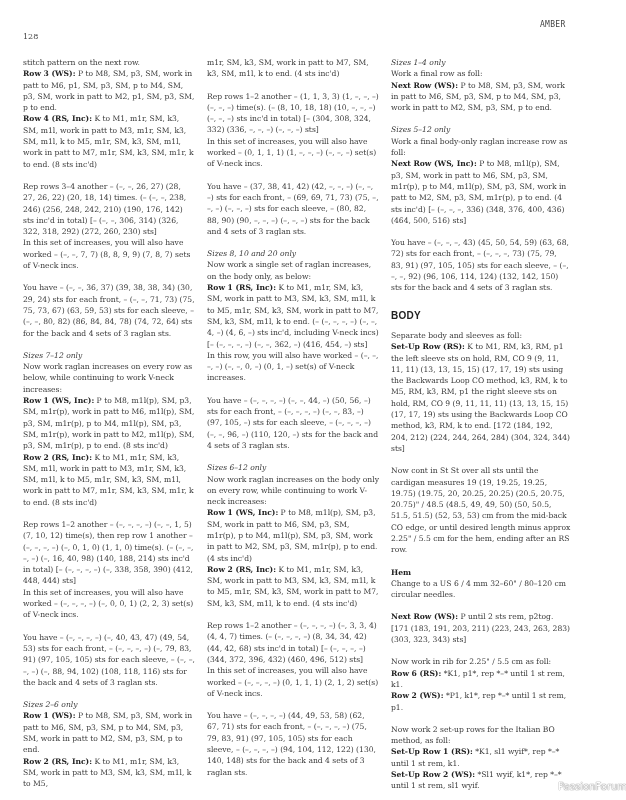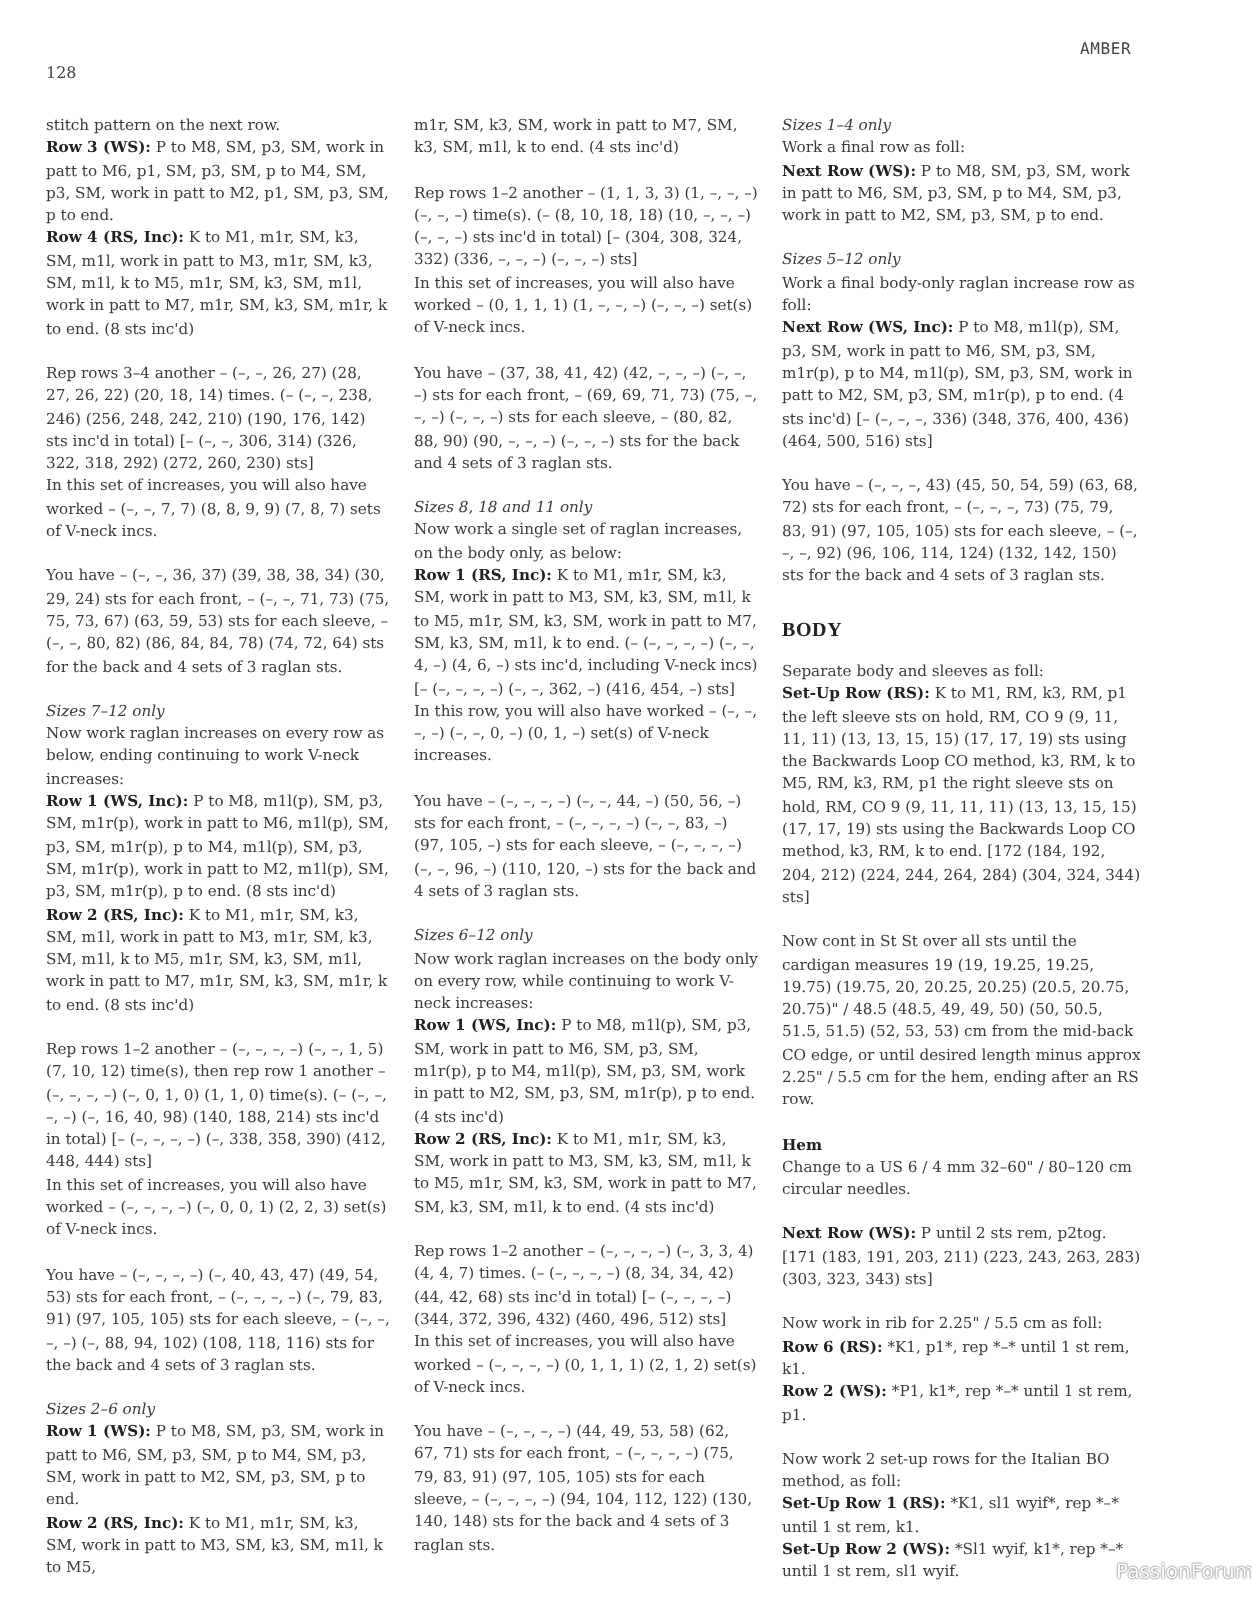--- a/index.html
+++ b/index.html
@@ -22,21 +22,21 @@
       font-size: 7.6px; line-height: 11.3px;
     }
     .col-1 { left: 23px; }
     .col-2 { left: 207px; }
     .col-3 { left: 391px; width: 180px; }
     .blk { margin: 0 0 11px 0; }
     .blk p { margin: 0; }
     .italic { font-style: italic; }
     .b { font-weight: bold; color: #222; }
     .section-title {
-      font-family: Liberation Serif, serif;
+      font-family: Liberation Sans, sans-serif;
       font-weight: bold; font-size: 10px; color: #222;
       margin: 16px 0 9px 0; letter-spacing: 0.3px;
     }
     .subhead { font-weight: bold; color: #222; }
     .watermark {
       position: absolute; left: 522px; top: 781px;
       font-family: "DejaVu Sans", "Liberation Sans", sans-serif;
       font-size: 10px; color: #fff;
       text-shadow: 0 0 1px #777, 0 0 1px #777;
       padding-left: 36px;
@@ -56,21 +56,21 @@
   </div>
   <div class="blk">
     <p>Rep rows 3–4 another – (–, –, 26, 27) (28, 27, 26, 22) (20, 18, 14) times. (– (–, –, 238, 246) (256, 248, 242, 210) (190, 176, 142) sts inc'd in total) [– (–, –, 306, 314) (326, 322, 318, 292) (272, 260, 230) sts]</p>
     <p>In this set of increases, you will also have worked – (–, –, 7, 7) (8, 8, 9, 9) (7, 8, 7) sets of V-neck incs.</p>
   </div>
   <div class="blk">
     <p>You have – (–, –, 36, 37) (39, 38, 38, 34) (30, 29, 24) sts for each front, – (–, –, 71, 73) (75, 75, 73, 67) (63, 59, 53) sts for each sleeve, – (–, –, 80, 82) (86, 84, 84, 78) (74, 72, 64) sts for the back and 4 sets of 3 raglan sts.</p>
   </div>
   <div class="blk">
     <p class="italic">Sizes 7–12 only</p>
-    <p>Now work raglan increases on every row as below, ending continuing to work V-neck increases:</p>
+    <p>Now work raglan increases on every row as below, while continuing to work V-neck increases:</p>
     <p><span class="b">Row 1 (WS, Inc):</span><span> P to M8, m1l(p), SM, p3, SM, m1r(p), work in patt to M6, m1l(p), SM, p3, SM, m1r(p), p to M4, m1l(p), SM, p3, SM, m1r(p), work in patt to M2, m1l(p), SM, p3, SM, m1r(p), p to end. (8 sts inc'd)</span></p>
     <p><span class="b">Row 2 (RS, Inc):</span><span> K to M1, m1r, SM, k3, SM, m1l, work in patt to M3, m1r, SM, k3, SM, m1l, k to M5, m1r, SM, k3, SM, m1l, work in patt to M7, m1r, SM, k3, SM, m1r, k to end. (8 sts inc'd)</span></p>
   </div>
   <div class="blk">
     <p>Rep rows 1–2 another – (–, –, –, –) (–, –, 1, 5) (7, 10, 12) time(s), then rep row 1 another – (–, –, –, –) (–, 0, 1, 0) (1, 1, 0) time(s). (– (–, –, –, –) (–, 16, 40, 98) (140, 188, 214) sts inc'd in total) [– (–, –, –, –) (–, 338, 358, 390) (412, 448, 444) sts]</p>
     <p>In this set of increases, you will also have worked – (–, –, –, –) (–, 0, 0, 1) (2, 2, 3) set(s) of V-neck incs.</p>
   </div>
   <div class="blk">
     <p>You have – (–, –, –, –) (–, 40, 43, 47) (49, 54, 53) sts for each front, – (–, –, –, –) (–, 79, 83, 91) (97, 105, 105) sts for each sleeve, – (–, –, –, –) (–, 88, 94, 102) (108, 118, 116) sts for the back and 4 sets of 3 raglan sts.</p>
   </div>
@@ -86,21 +86,21 @@
     <p>m1r, SM, k3, SM, work in patt to M7, SM, k3, SM, m1l, k to end. (4 sts inc'd)</p>
   </div>
   <div class="blk">
     <p>Rep rows 1–2 another – (1, 1, 3, 3) (1, –, –, –) (–, –, –) time(s). (– (8, 10, 18, 18) (10, –, –, –) (–, –, –) sts inc'd in total) [– (304, 308, 324, 332) (336, –, –, –) (–, –, –) sts]</p>
     <p>In this set of increases, you will also have worked – (0, 1, 1, 1) (1, –, –, –) (–, –, –) set(s) of V-neck incs.</p>
   </div>
   <div class="blk">
     <p>You have – (37, 38, 41, 42) (42, –, –, –) (–, –, –) sts for each front, – (69, 69, 71, 73) (75, –, –, –) (–, –, –) sts for each sleeve, – (80, 82, 88, 90) (90, –, –, –) (–, –, –) sts for the back and 4 sets of 3 raglan sts.</p>
   </div>
   <div class="blk">
-    <p class="italic">Sizes 8, 18 and 11 only</p>
+    <p class="italic">Sizes 8, 10 and 20 only</p>
     <p>Now work a single set of raglan increases, on the body only, as below:</p>
     <p><span class="b">Row 1 (RS, Inc):</span><span> K to M1, m1r, SM, k3, SM, work in patt to M3, SM, k3, SM, m1l, k to M5, m1r, SM, k3, SM, work in patt to M7, SM, k3, SM, m1l, k to end. (– (–, –, –, –) (–, –, 4, –) (4, 6, –) sts inc'd, including V-neck incs) [– (–, –, –, –) (–, –, 362, –) (416, 454, –) sts]</span></p>
     <p>In this row, you will also have worked – (–, –, –, –) (–, –, 0, –) (0, 1, –) set(s) of V-neck increases.</p>
   </div>
   <div class="blk">
     <p>You have – (–, –, –, –) (–, –, 44, –) (50, 56, –) sts for each front, – (–, –, –, –) (–, –, 83, –) (97, 105, –) sts for each sleeve, – (–, –, –, –) (–, –, 96, –) (110, 120, –) sts for the back and 4 sets of 3 raglan sts.</p>
   </div>
   <div class="blk">
     <p class="italic">Sizes 6–12 only</p>
     <p>Now work raglan increases on the body only on every row, while continuing to work V-neck increases:</p>

